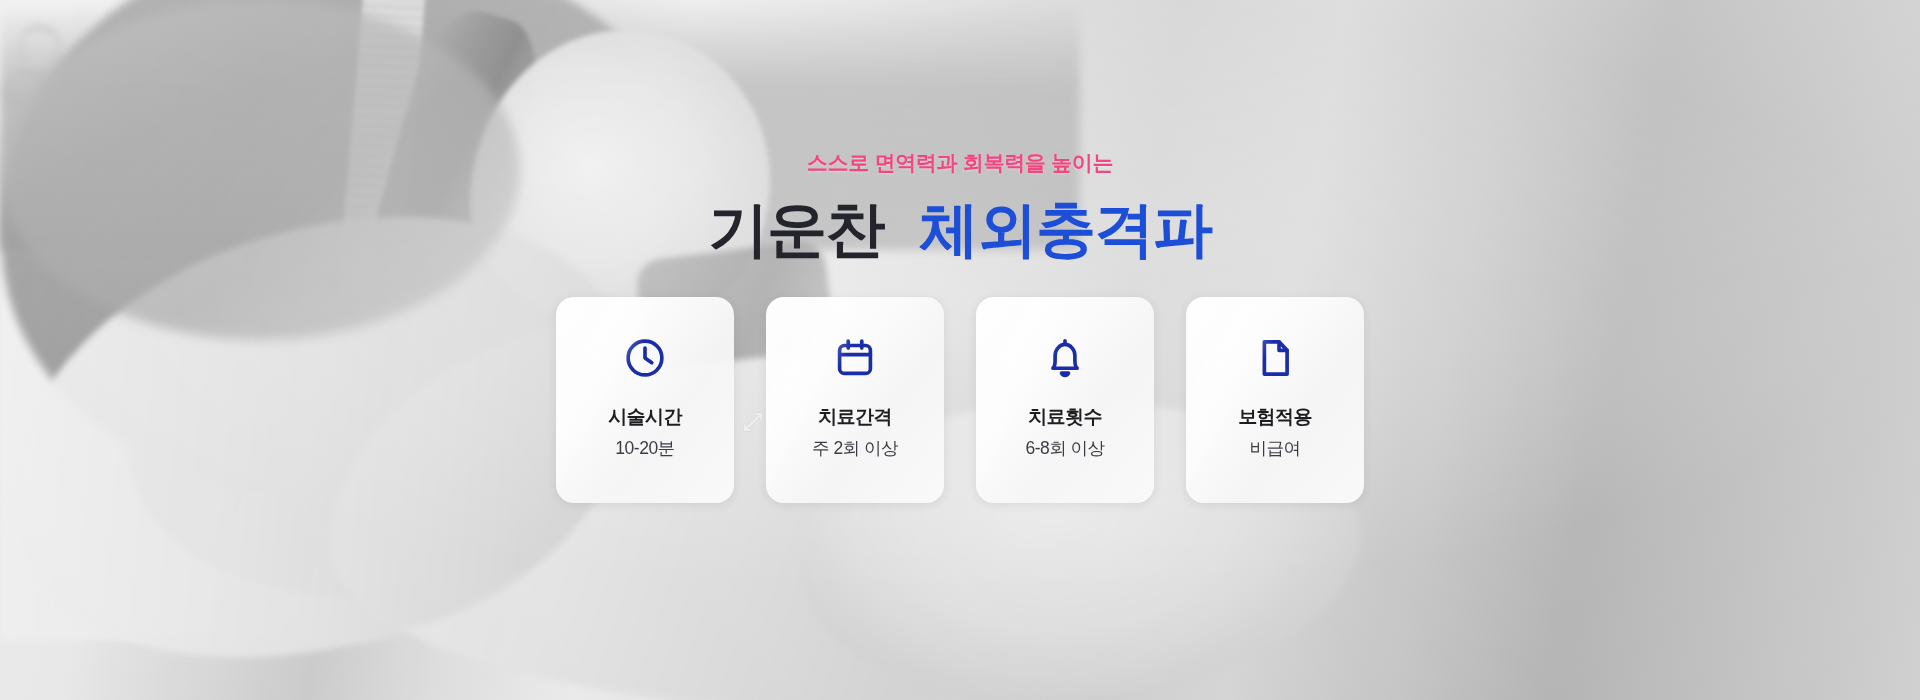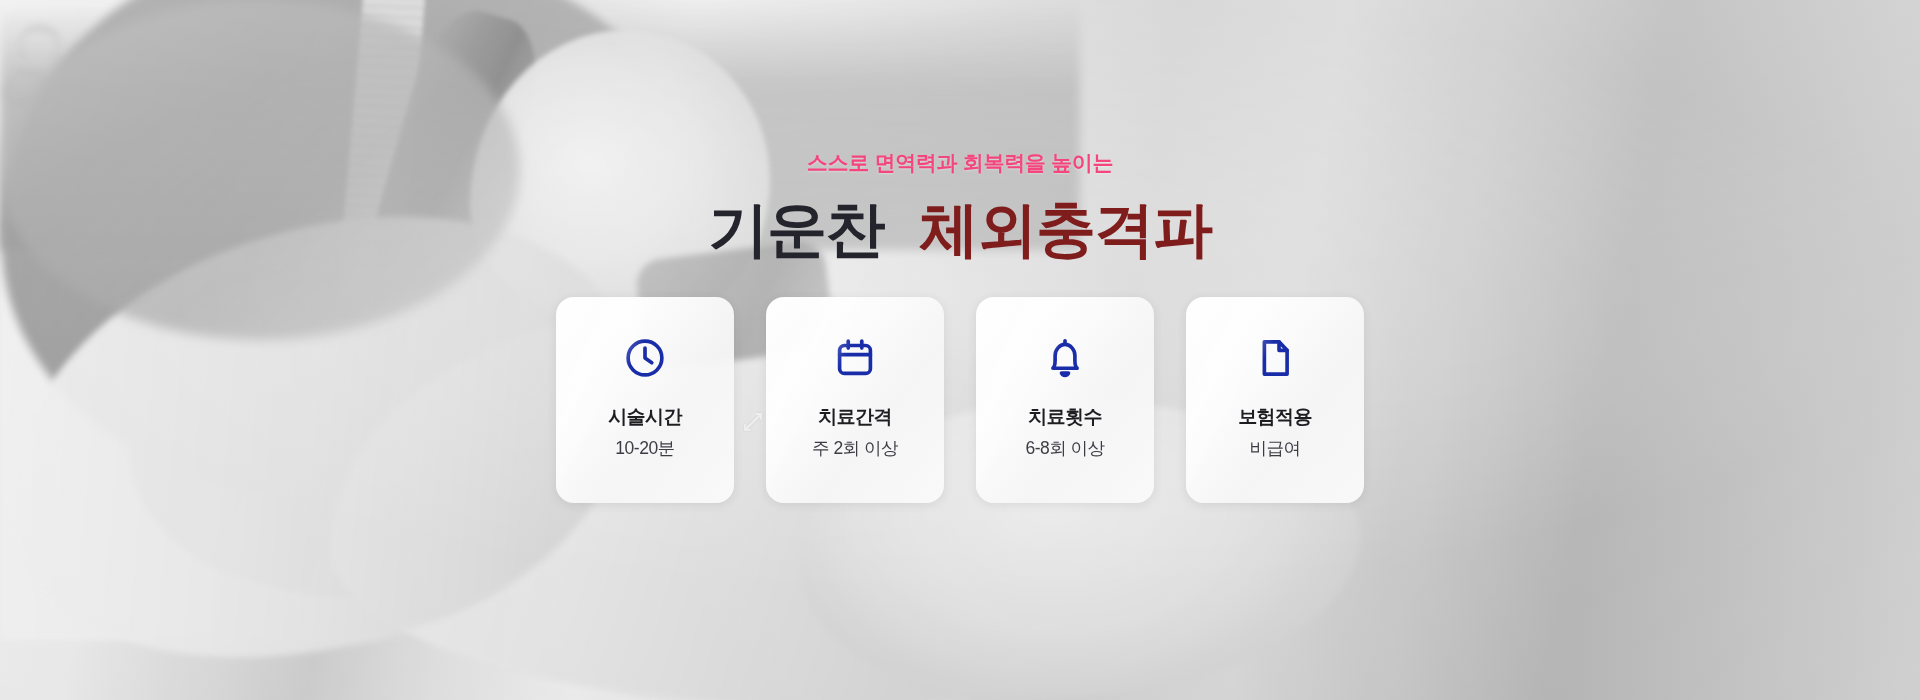--- a/index.html
+++ b/index.html
@@ -161,21 +161,21 @@
   }
 
   .title {
     margin-top:22px;
     font-size:60px; font-weight:800;
     letter-spacing:-1.5px;
     line-height:1.18;
     white-space:nowrap;
     color:#24242c;
   }
-  .title .accent { color:#7f1d1d;margin-left:20px; }
+  .title .accent { color:#1d4ed8;margin-left:20px; }
 
   
   .cards {
     margin-top:31px;
     display:flex;
     gap:32px;
   }
   .card {
     position:relative;
     width:178px; height:206px;

